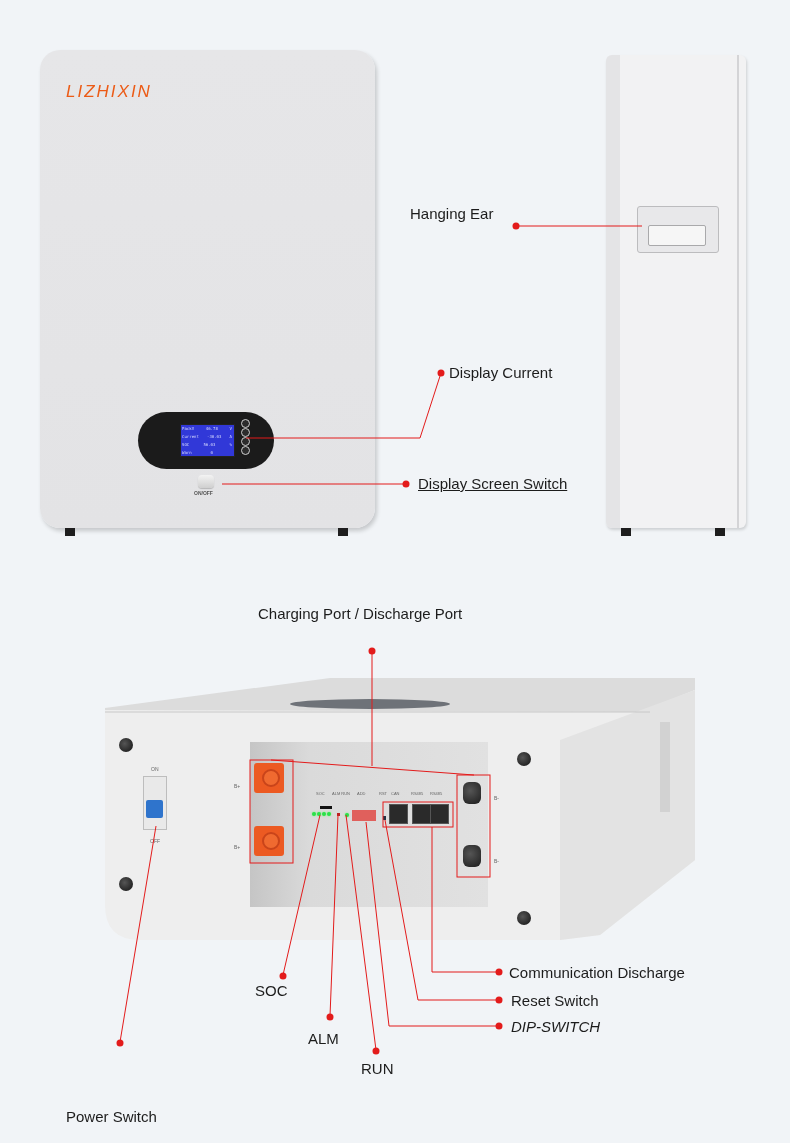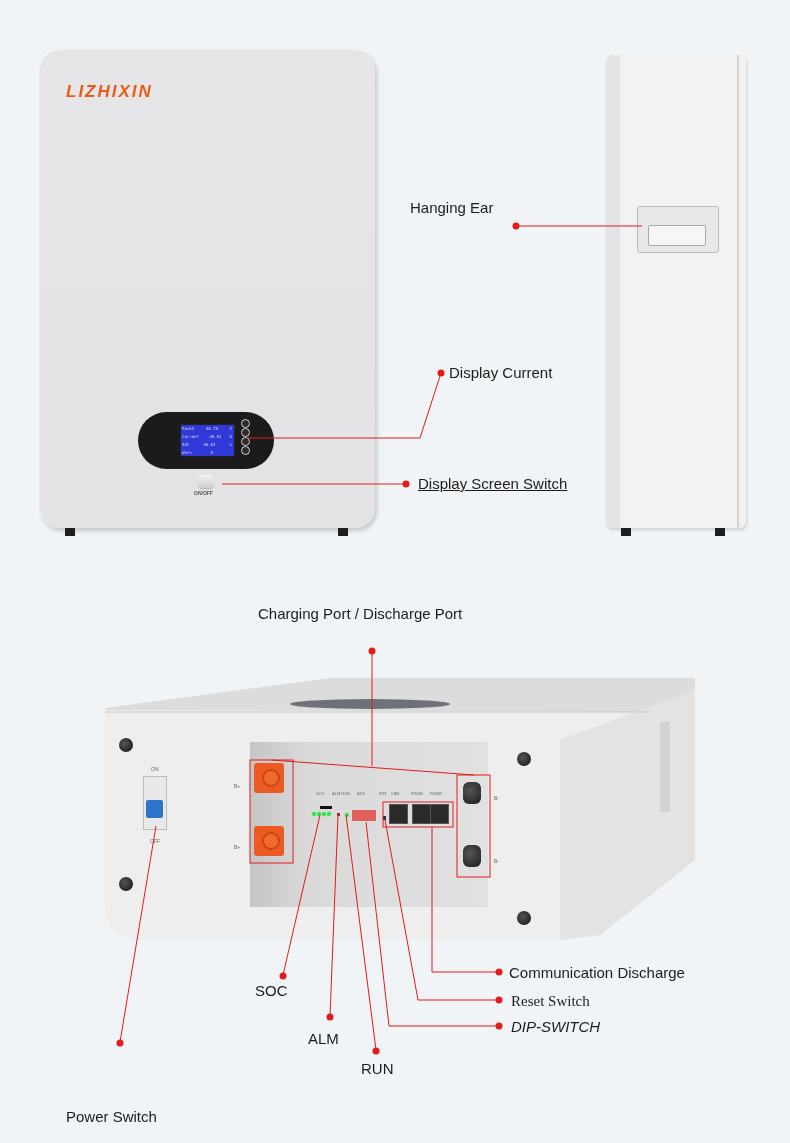--- a/index.html
+++ b/index.html
@@ -3,21 +3,21 @@
 <meta charset="utf-8">
 <style>
   html,body{margin:0;padding:0;}
   body{width:790px;height:1143px;background:#f1f4f7;position:relative;overflow:hidden;font-family:"Liberation Sans","DejaVu Sans",sans-serif;color:#1a1a1a;}
   .abs{position:absolute;}
   .label{position:absolute;font-size:15px;color:#1c1c1c;white-space:nowrap;line-height:18px;}
   svg.overlay{position:absolute;left:0;top:0;pointer-events:none;}
   
   .front{left:40px;top:50px;width:335px;height:478px;background:linear-gradient(180deg,#e6e6e8 0%,#e3e3e5 100%);border-radius:20px;box-shadow:2px 3px 4px rgba(0,0,0,0.18);}
   .foot{width:10px;height:8px;background:#1e1e1e;}
-  .brand{left:66px;top:82px;font-weight:bold;font-style:italic;font-size:17px;letter-spacing:2px;color:#ec5b16;}
+  .brand{left:66px;top:82px;font-weight:normal;font-style:italic;font-size:17px;letter-spacing:2px;color:#ec5b16;}
   .panel{left:138px;top:412px;width:136px;height:57px;background:#1b1b1b;border-radius:29px;}
   .lcd{left:180px;top:424px;width:55px;height:33px;background:#3138d8;border:1px solid #222;font-family:"DejaVu Sans Mono",monospace;font-size:4px;color:#d9dcff;line-height:8px;padding-left:1px;box-sizing:border-box;}
   .lcd-row{display:flex;justify-content:space-between;padding-right:2px;}
   .pbtn{width:7px;height:7px;border:1px solid #d0d0d0;border-radius:50%;background:#2c2c2c;}
   .onoff-btn{left:198px;top:475px;width:16px;height:13px;background:linear-gradient(#f3f3f3,#cfcfcf);border-radius:4px;box-shadow:0 1px 1px rgba(0,0,0,.2);}
   .onoff-lbl{left:194px;top:490px;font-size:5px;color:#555;font-weight:bold;}
   
   .side{left:606px;top:55px;width:140px;height:473px;background:#f2f2f3;border-radius:6px;box-shadow:1px 2px 3px rgba(0,0,0,.15);}
   .side-strip{left:606px;top:55px;width:14px;height:473px;background:#e4e4e6;border-radius:6px 0 0 6px;}
   .side-edge{left:737px;top:55px;width:2px;height:473px;background:#d4d4d6;}
@@ -174,23 +174,23 @@
     <circle cx="499" cy="972" r="3.5"></circle>
     <circle cx="499" cy="1000" r="3.5"></circle>
     <circle cx="499" cy="1026" r="3.5"></circle>
     <circle cx="283" cy="976" r="3.5"></circle>
     <circle cx="330" cy="1017" r="3.5"></circle>
     <circle cx="376" cy="1051" r="3.5"></circle>
     <circle cx="120" cy="1043" r="3.5"></circle>
   </g>
 </svg>
 
-<div class="label" style="left:410px;top:199px;">Hanging Ear</div>
+<div class="label" style="left:410px;top:205px;">Hanging Ear</div>
 <div class="label" style="left:449px;top:364px;">Display Current</div>
 <div class="label" style="left:418px;top:475px;text-decoration:underline;">Display Screen Switch</div>
 <div class="label" style="left:258px;top:605px;">Charging Port / Discharge Port</div>
 <div class="label" style="left:509px;top:964px;">Communication Discharge</div>
-<div class="label" style="left:511px;top:992px;font-family:Liberation Serif, serif;">Reset Switch</div>
+<div class="label" style="left:511px;top:992px;">Reset Switch</div>
 <div class="label" style="left:511px;top:1018px;font-style:italic;">DIP-SWITCH</div>
 <div class="label" style="left:255px;top:982px;">SOC</div>
 <div class="label" style="left:308px;top:1030px;">ALM</div>
 <div class="label" style="left:361px;top:1060px;">RUN</div>
 <div class="label" style="left:66px;top:1108px;">Power Switch</div>
 
 </body></html>

